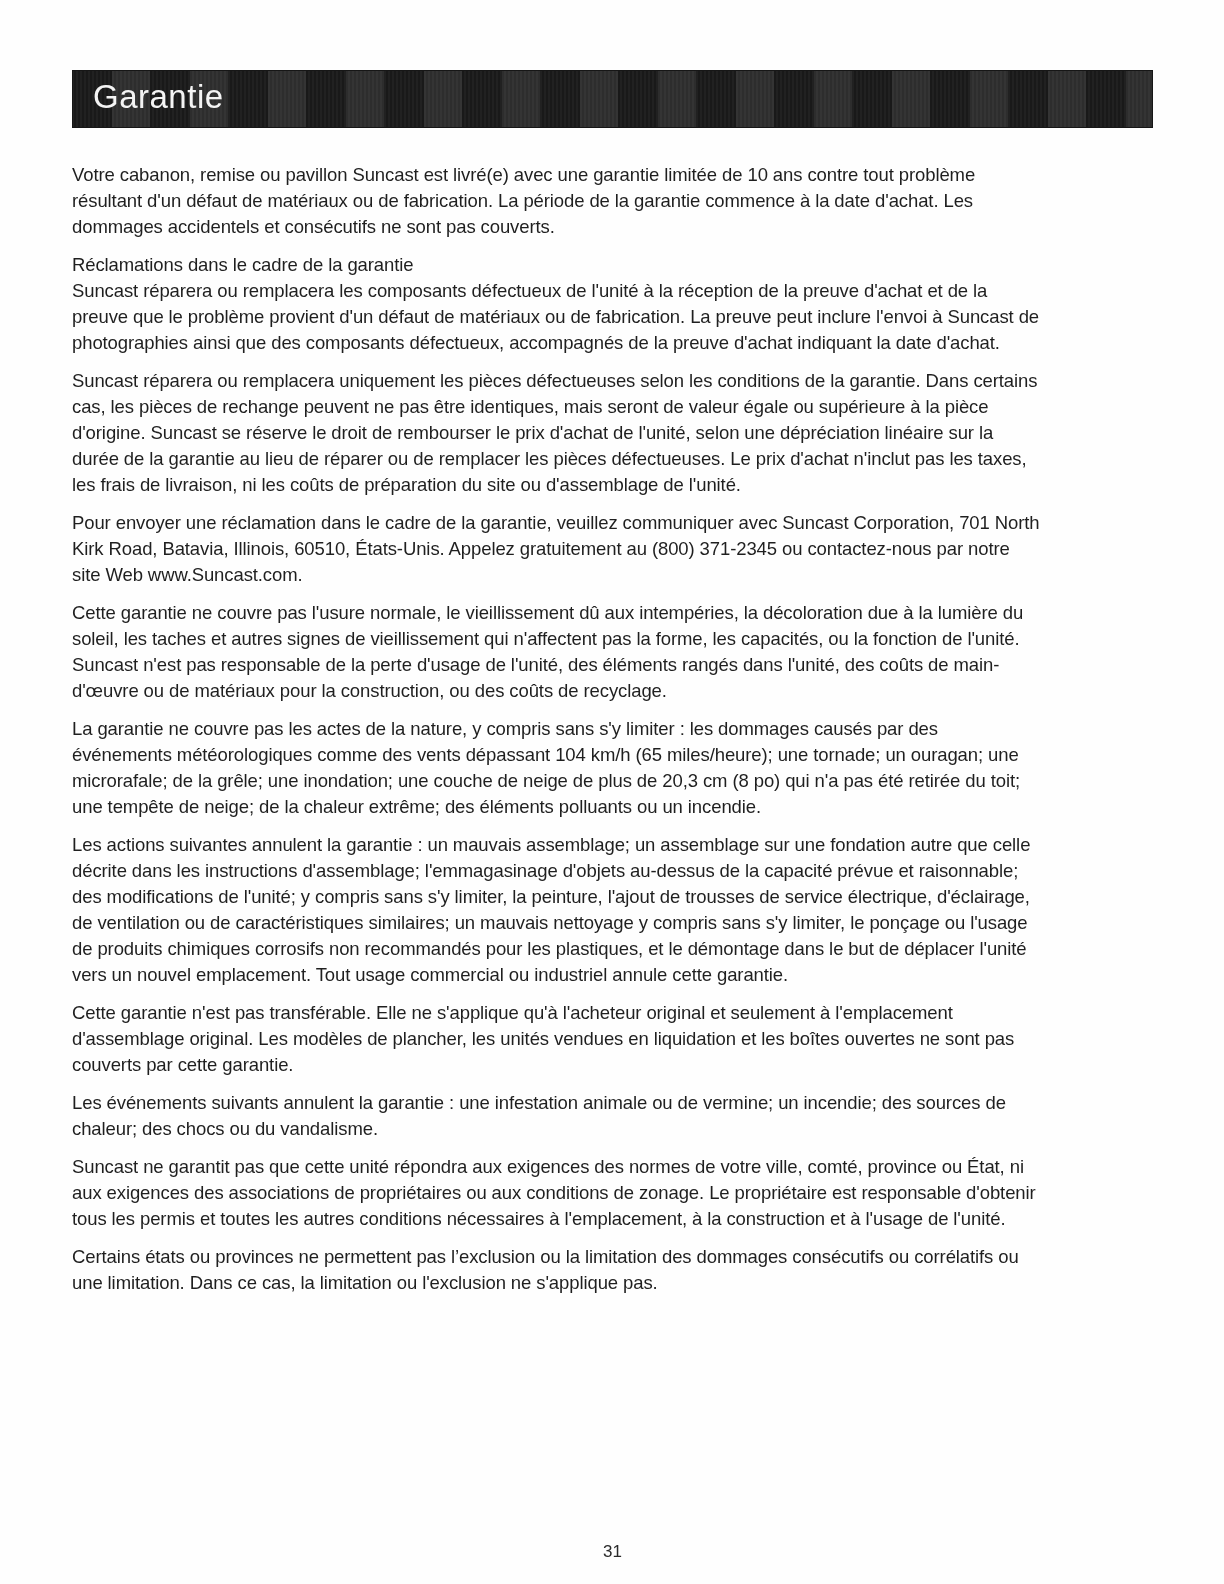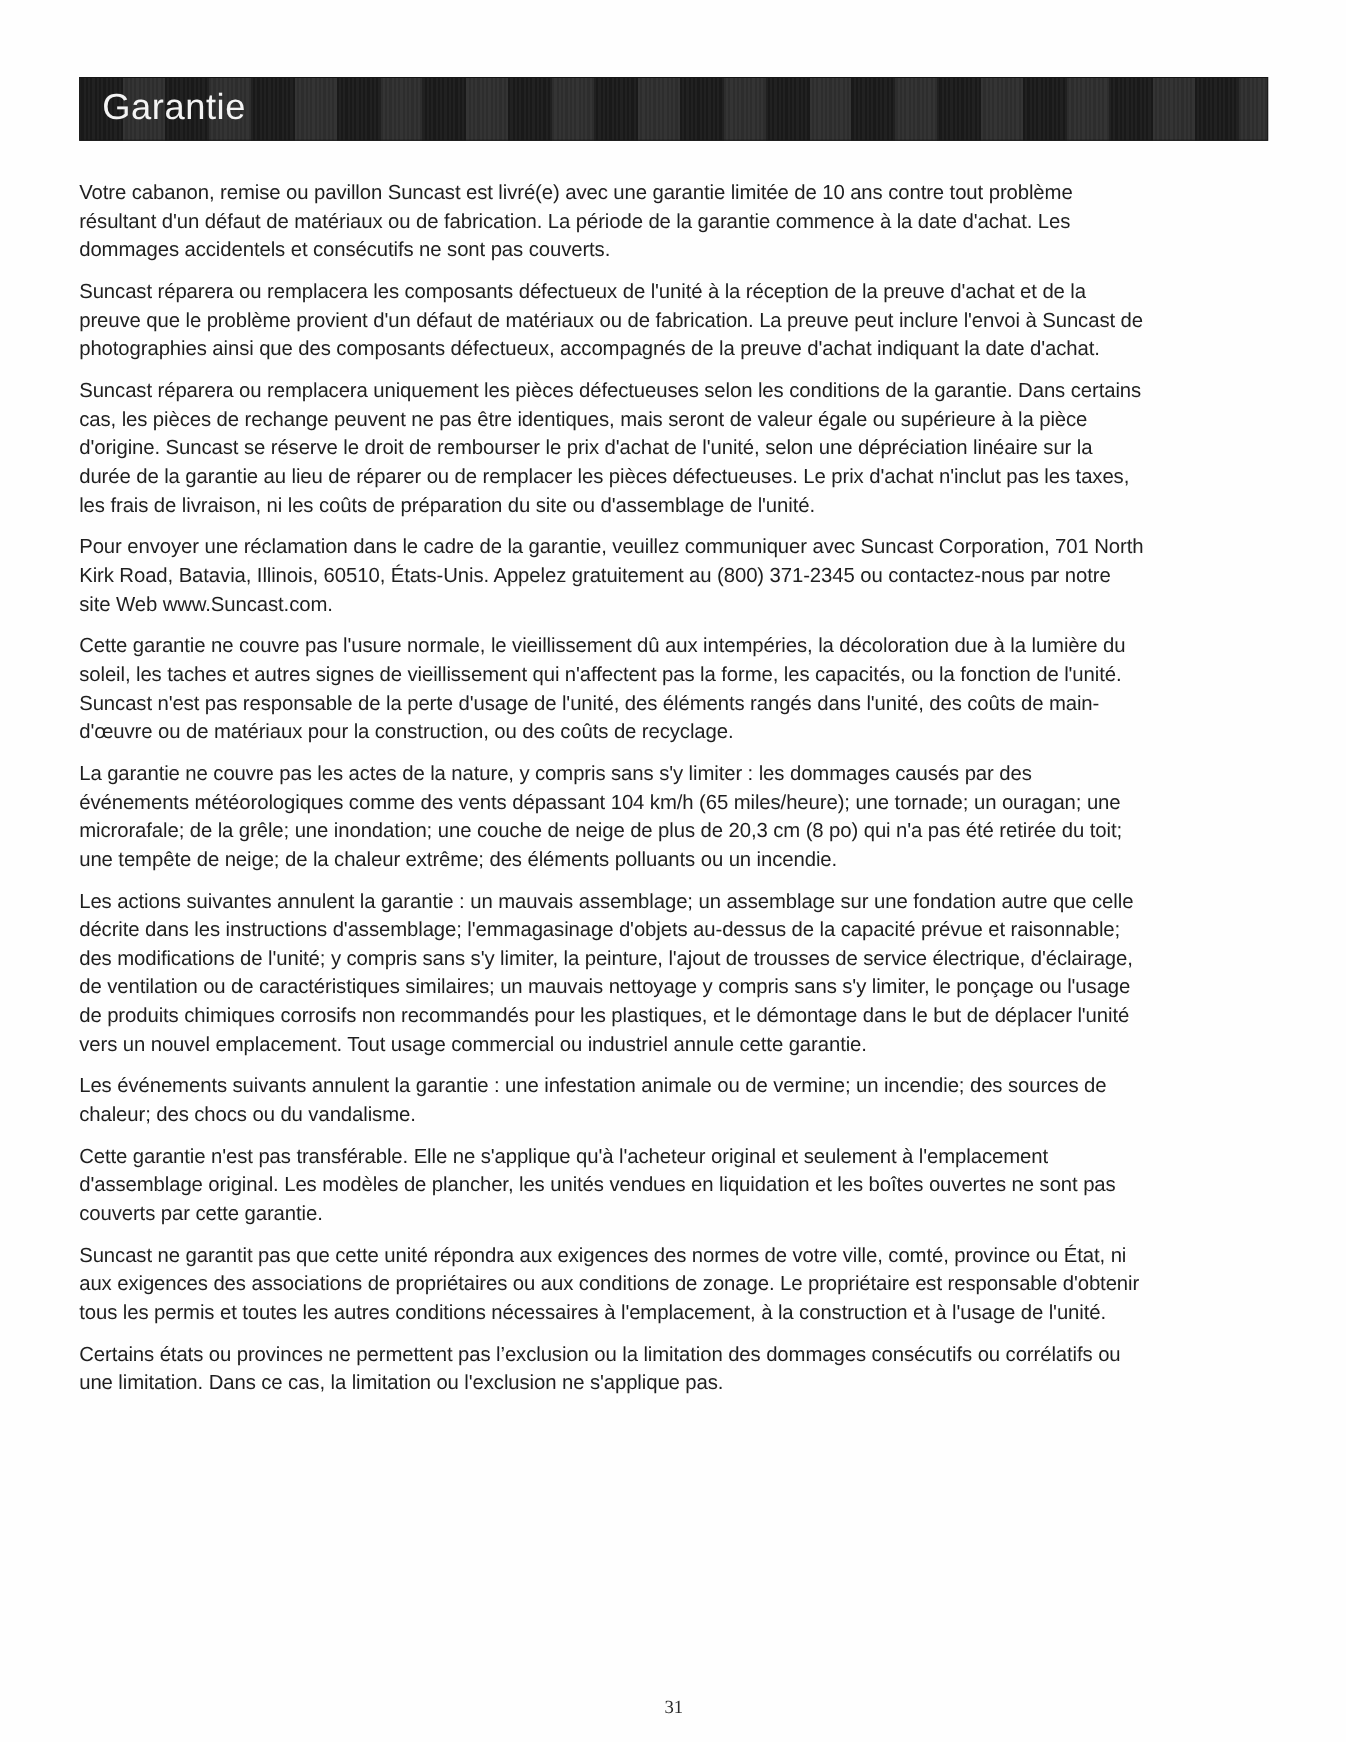--- a/index.html
+++ b/index.html
@@ -51,39 +51,39 @@
     
   }
   .page-number {
     position: absolute;
     left: 72px;
     width: 1081px;
     bottom: 22px;
     text-align: center;
     font-size: 17px;
     color: #2a2a2a;
-    font-family: Liberation Serif, serif;
   }
 </style>
 </head>
 <body>
 
 <div class="page">
 
   <div class="title-bar">
     <span class="title">Garantie</span>
   </div>
 
   <div class="text-col">
 
     <div class="para">
       <div class="para-body">Votre cabanon, remise ou pavillon Suncast est livré(e) avec une garantie limitée de 10 ans contre tout problème résultant d'un défaut de matériaux ou de fabrication. La période de la garantie commence à la date d'achat. Les dommages accidentels et consécutifs ne sont pas couverts.</div>
     </div>
 
     <div class="para">
+      <div class="para-heading">Réclamations dans le cadre de la garantie</div>
       <div class="para-body">Suncast réparera ou remplacera les composants défectueux de l'unité à la réception de la preuve d'achat et de la preuve que le problème provient d'un défaut de matériaux ou de fabrication. La preuve peut inclure l'envoi à Suncast de photographies ainsi que des composants défectueux, accompagnés de la preuve d'achat indiquant la date d'achat.</div>
     </div>
 
     <div class="para">
       <div class="para-body">Suncast réparera ou remplacera uniquement les pièces défectueuses selon les conditions de la garantie. Dans certains cas, les pièces de rechange peuvent ne pas être identiques, mais seront de valeur égale ou supérieure à la pièce d'origine. Suncast se réserve le droit de rembourser le prix d'achat de l'unité, selon une dépréciation linéaire sur la durée de la garantie au lieu de réparer ou de remplacer les pièces défectueuses. Le prix d'achat n'inclut pas les taxes, les frais de livraison, ni les coûts de préparation du site ou d'assemblage de l'unité.</div>
     </div>
 
     <div class="para">
       <div class="para-body">Pour envoyer une réclamation dans le cadre de la garantie, veuillez communiquer avec Suncast Corporation, 701 North Kirk Road, Batavia, Illinois, 60510, États-Unis. Appelez gratuitement au (800) 371-2345 ou contactez-nous par notre site Web www.Suncast.com.</div>
     </div>
@@ -94,25 +94,25 @@
 
     <div class="para">
       <div class="para-body">La garantie ne couvre pas les actes de la nature, y compris sans s'y limiter : les dommages causés par des événements météorologiques comme des vents dépassant 104 km/h (65 miles/heure); une tornade; un ouragan; une microrafale; de la grêle; une inondation; une couche de neige de plus de 20,3 cm (8 po) qui n'a pas été retirée du toit; une tempête de neige; de la chaleur extrême; des éléments polluants ou un incendie.</div>
     </div>
 
     <div class="para">
       <div class="para-body">Les actions suivantes annulent la garantie : un mauvais assemblage; un assemblage sur une fondation autre que celle décrite dans les instructions d'assemblage; l'emmagasinage d'objets au-dessus de la capacité prévue et raisonnable; des modifications de l'unité; y compris sans s'y limiter, la peinture, l'ajout de trousses de service électrique, d'éclairage, de ventilation ou de caractéristiques similaires; un mauvais nettoyage y compris sans s'y limiter, le ponçage ou l'usage de produits chimiques corrosifs non recommandés pour les plastiques, et le démontage dans le but de déplacer l'unité vers un nouvel emplacement. Tout usage commercial ou industriel annule cette garantie.</div>
     </div>
 
     <div class="para">
-      <div class="para-body">Les événements suivants annulent la garantie : une infestation animale ou de vermine; un incendie; des sources de chaleur; des chocs ou du vandalisme.</div>
+      <div class="para-body">Cette garantie n'est pas transférable. Elle ne s'applique qu'à l'acheteur original et seulement à l'emplacement d'assemblage original. Les modèles de plancher, les unités vendues en liquidation et les boîtes ouvertes ne sont pas couverts par cette garantie.</div>
     </div>
 
     <div class="para">
-      <div class="para-body">Cette garantie n'est pas transférable. Elle ne s'applique qu'à l'acheteur original et seulement à l'emplacement d'assemblage original. Les modèles de plancher, les unités vendues en liquidation et les boîtes ouvertes ne sont pas couverts par cette garantie.</div>
+      <div class="para-body">Les événements suivants annulent la garantie : une infestation animale ou de vermine; un incendie; des sources de chaleur; des chocs ou du vandalisme.</div>
     </div>
 
     <div class="para">
       <div class="para-body">Suncast ne garantit pas que cette unité répondra aux exigences des normes de votre ville, comté, province ou État, ni aux exigences des associations de propriétaires ou aux conditions de zonage. Le propriétaire est responsable d'obtenir tous les permis et toutes les autres conditions nécessaires à l'emplacement, à la construction et à l'usage de l'unité.</div>
     </div>
 
 
     <div class="para">
       <div class="para-body">Certains états ou provinces ne permettent pas l’exclusion ou la limitation des dommages consécutifs ou corrélatifs ou une limitation. Dans ce cas, la limitation ou l'exclusion ne s'applique pas.</div>
     </div>

